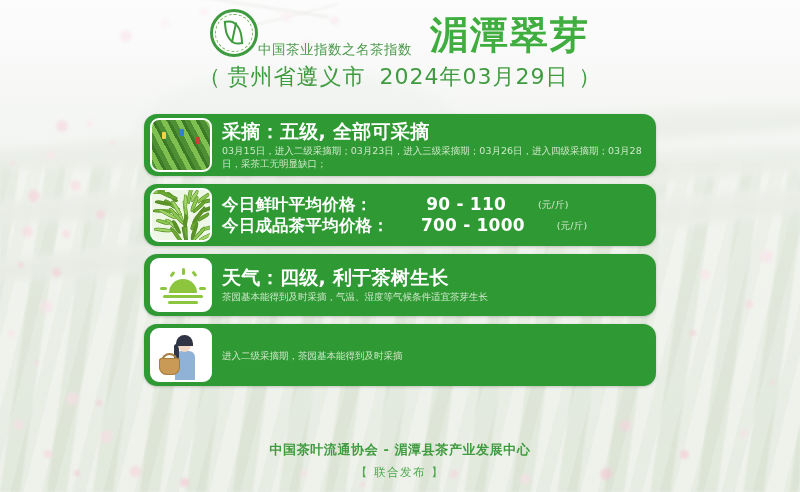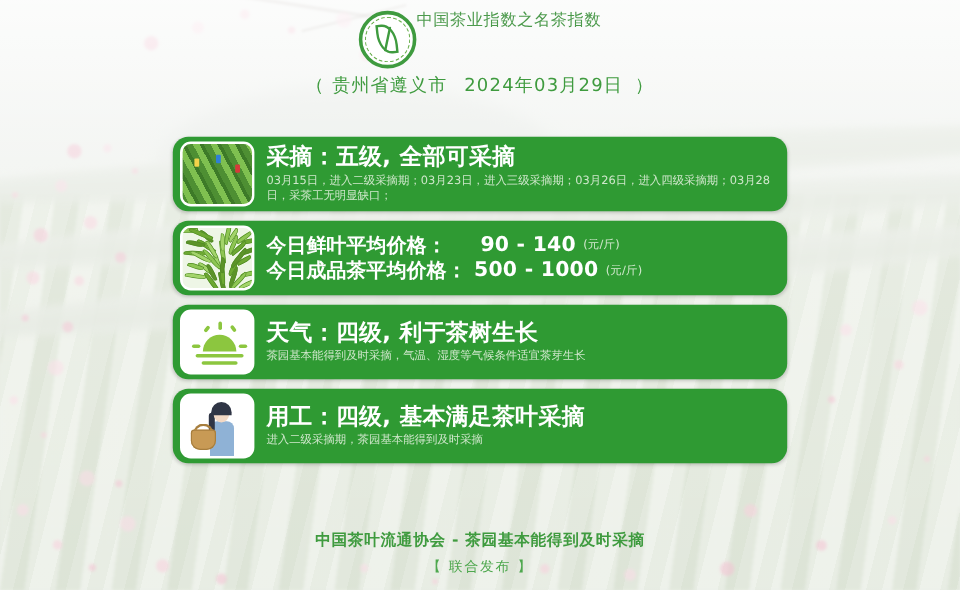--- a/index.html
+++ b/index.html
@@ -44,21 +44,21 @@
   #bg .wash{
     position:absolute;inset:0;
     background:linear-gradient(180deg,rgba(255,255,255,.80) 0%,rgba(255,255,255,.60) 22%,
                 rgba(255,255,255,.52) 55%,rgba(255,255,255,.45) 100%);
   }
   #bg .blossom{position:absolute;border-radius:50%;filter:blur(1.4px);opacity:.55;}
   #bg .branch{position:absolute;background:#9a8e86;filter:blur(1px);opacity:.45;border-radius:2px;}
 
   
   .header{position:relative;z-index:3;height:100px;}
-  .hdr-row{display:flex;align-items:flex-start;justify-content:center;padding-top:9px;}
+  .hdr-row{display:flex;align-items:flex-end;justify-content:center;padding-top:9px;}
   .logo{width:48px;height:48px;flex:0 0 48px;position:relative;}
   .logo .ring{
     position:absolute;inset:0;border-radius:50%;
     background:#fff;border:3px solid #3f9b3f;box-sizing:border-box;
   }
   .logo .ring2{
     position:absolute;inset:5px;border-radius:50%;
     border:1.5px dashed #6fb254;box-sizing:border-box;
   }
   .logo .leaf{
@@ -71,21 +71,21 @@
     transform:rotate(12deg);border-radius:1px;
   }
   .hdr-texts{display:flex;flex-direction:column;align-items:flex-start;}
   .hdr-sub1{font-size:13.5px;color:#4c9a4c;letter-spacing:.5px;line-height:16px;
             font-family:"DejaVu Sans","Liberation Sans",sans-serif;}
   .hdr-sub2{font-size:21px;font-weight:bold;color:#3f9b3f;letter-spacing:5px;line-height:25px;
             font-family:"DejaVu Sans","Liberation Sans",sans-serif;}
   .hdr-main{font-size:38px;font-weight:bold;color:#3fae3f;letter-spacing:2px;margin-left:18px;
             line-height:44px;font-family:"DejaVu Sans","Liberation Sans",sans-serif;}
   .hdr-date{
-    text-align:center;font-size:15px;color:#3f9b3f;margin-top:5px;letter-spacing:1px;
+    text-align:center;font-size:22px;color:#3f9b3f;margin-top:5px;letter-spacing:1px;
     font-family:"DejaVu Sans","Liberation Sans",sans-serif;
   }
   .hdr-date .place{margin:0 14px 0 6px;}
   .hdr-date .dt{margin-right:10px;}
 
   
   .cards{position:relative;z-index:3;margin:14px auto 0;width:512px;display:flex;
          flex-direction:column;gap:8px;}
   .card{
     background:#2f9a33;border-radius:13px;height:62px;display:flex;align-items:center;
@@ -101,21 +101,21 @@
     color:#fff;font-weight:bold;font-size:19px;line-height:23px;letter-spacing:.3px;
     font-family:"DejaVu Sans","Liberation Sans",sans-serif;
   }
   .card-desc{
     color:#cfe7cb;font-size:9.5px;line-height:12.5px;margin-top:2px;
     font-family:"DejaVu Sans","Liberation Sans",sans-serif;
   }
   
   .price-line{display:flex;align-items:flex-end;color:#fff;font-weight:bold;
               font-size:16.5px;line-height:21px;letter-spacing:.2px;
-              font-family:"DejaVu Sans","Liberation Sans",sans-serif;}
+              font-family:"DejaVu Sans","Liberation Sans",sans-serif;gap:26px;}
   .price-label{white-space:nowrap;}
   .price-val{margin-left:6px;white-space:nowrap;font-size:17px;}
   .price-unit{margin-left:6px;font-size:9.5px;font-weight:normal;color:#d2e8ce;}
   .pad-left{margin-left:28px;}
 
   
   .t-terrace{position:absolute;inset:0;
     background:
       repeating-linear-gradient(62deg,#4e8f33 0px,#4e8f33 5px,#7fc050 5px,#7fc050 10px,#3d7a28 10px,#3d7a28 13px);
   }
@@ -212,20 +212,21 @@
   <div class="hdr-row">
     <div class="logo">
       <div class="ring"></div>
       <div class="ring2"></div>
       <div class="leaf"></div>
       <div class="vein"></div>
     </div>
     <div class="hdr-texts">
       <div class="hdr-sub1">中国茶业指数之名茶指数</div>
     </div>
+    <div class="hdr-main">湄潭翠芽</div>
   </div>
   <div class="hdr-date">
     <span>（</span><span class="place">贵州省遵义市</span><span class="dt">2024年03月29日</span><span>）</span>
   </div>
 </div>
 
 <div class="cards">
 
   <div class="card">
     <div class="thumb">
@@ -276,26 +277,26 @@
           <i style="left: 49px; top: 9px; width: 14px; height: 4px; transform: rotate(173deg); background: rgb(109, 168, 50);"></i>
           <i style="left: 6px; top: 22px; width: 19px; height: 4px; transform: rotate(30deg); background: rgb(163, 212, 107);"></i>
           <i style="left: 17px; top: 35px; width: 15px; height: 4px; transform: rotate(67deg); background: rgb(92, 147, 41);"></i>
           <i style="left: 28px; top: 2px; width: 20px; height: 4px; transform: rotate(104deg); background: rgb(142, 198, 83);"></i>
           <i style="left: 39px; top: 15px; width: 16px; height: 4px; transform: rotate(141deg); background: rgb(109, 168, 50);"></i>
         </div>
     </div>
     <div class="card-body">
       <div class="price-line">
         <span class="price-label">今日鲜叶平均价格：</span>
-        <span class="price-val pad-left">90 - 140</span>
+        <span class="price-val pad-left">90 - 110</span>
         <span class="price-unit">(元/斤)</span>
       </div>
       <div class="price-line">
         <span class="price-label">今日成品茶平均价格：</span>
-        <span class="price-val">500 - 1000</span>
+        <span class="price-val">700 - 1000</span>
         <span class="price-unit">(元/斤)</span>
       </div>
     </div>
   </div>
 
   <div class="card">
     <div class="thumb">
       <div class="t-sun">
         <span class="dome"></span>
         <span class="bar b1"></span>
@@ -318,22 +319,21 @@
       <div class="t-woman">
         <span class="body"></span>
         <span class="hair2"></span>
         <span class="head"></span>
         <span class="hair"></span>
         <span class="handle"></span>
         <span class="basket"></span>
       </div>
     </div>
     <div class="card-body">
-      <div class="card-title">用工：四级, 基本满足茶叶采摘</div>
       <div class="card-desc">进入二级采摘期，茶园基本能得到及时采摘</div>
     </div>
   </div>
 </div>
 
 <div class="footer">
-  <div class="f1">中国茶叶流通协会 - 茶园基本能得到及时采摘</div>
+  <div class="f1">中国茶叶流通协会 - 湄潭县茶产业发展中心</div>
   <div class="f2">【 联合发布 】</div>
 </div>
 
 </body></html>

